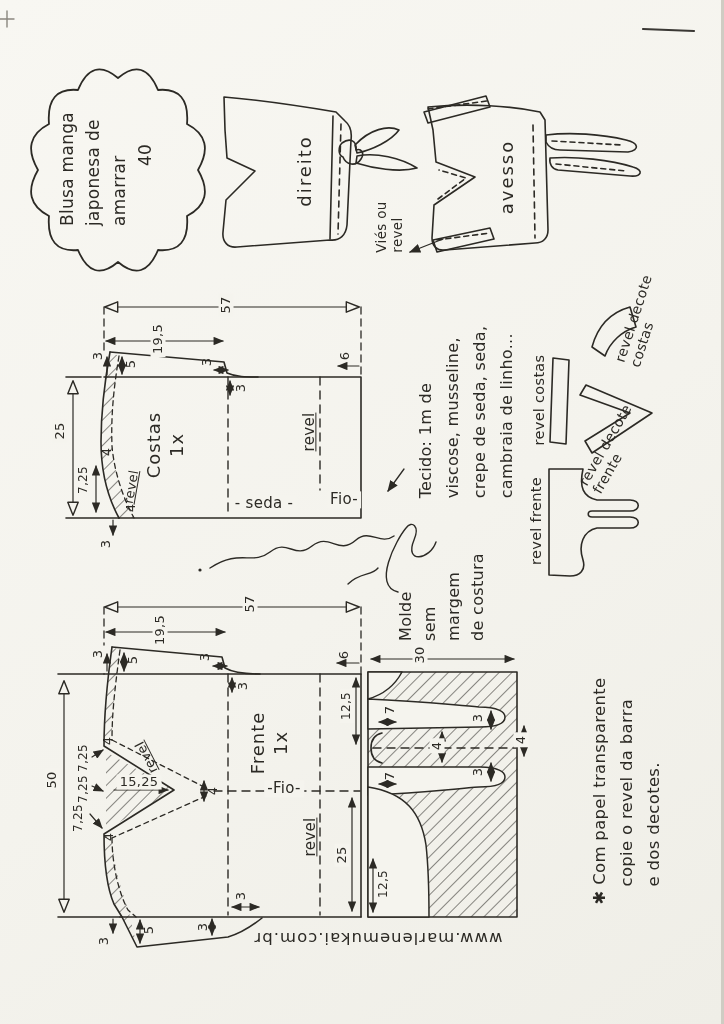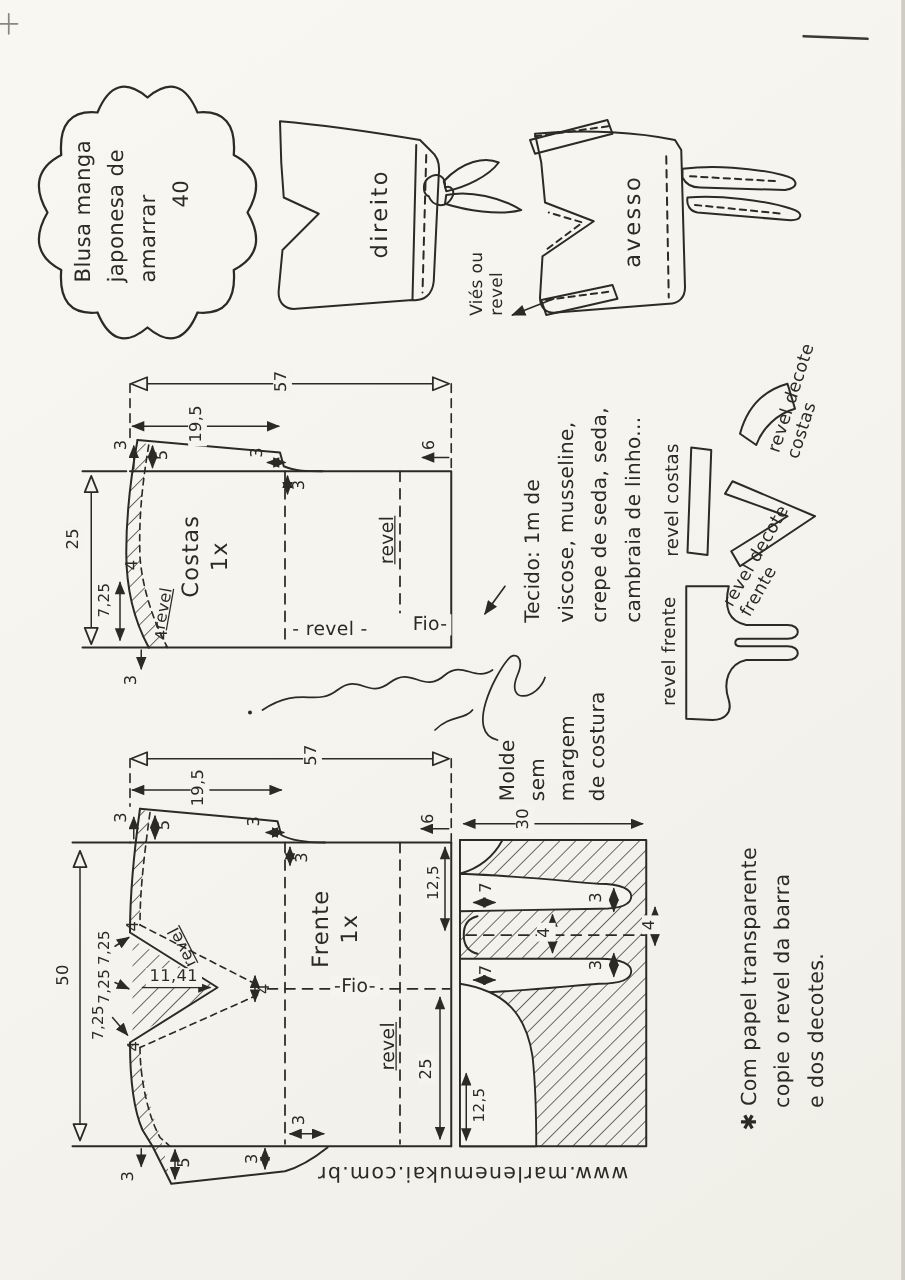--- a/index.html
+++ b/index.html
@@ -205,21 +205,21 @@
 <div class="lbl" style="left:345px;top:356px;--r:-90deg">6</div>
 <div class="lbl bg" style="left:60px;top:431px;--r:-90deg">25</div>
 <div class="lbl sm" style="left:84px;top:480px;--r:-90deg;font-size:12px">7,25</div>
 <div class="lbl" style="left:107px;top:452px;--r:-90deg">4</div>
 <div class="lbl" style="left:131px;top:508px;--r:-90deg">4</div>
 <div class="lbl" style="left:106px;top:544px;--r:-90deg">3</div>
 <div class="lbl blk name" style="left:165px;top:445px;--r:-90deg">
   <div>Costas</div>
   <div>1x</div>
 </div>
-<div class="lbl bg md2" style="left:264px;top:504px">- revel -</div>
+<div class="lbl bg md2" style="left:264px;top:504px">- seda -</div>
 <div class="lbl bg md2" style="left:344px;top:500px">Fio-</div>
 <div class="lbl u" style="left:132px;top:487px;--r:-80deg">revel</div>
 <div class="lbl u md2" style="left:310px;top:432px;--r:-90deg">revel</div>
 
 <div class="lbl blk note" style="left:466px;top:412px;--r:-90deg">
   <div>Tecido: 1m de</div>
   <div>viscose, musseline,</div>
   <div>crepe de seda, seda,</div>
   <div>cambraia de linho...</div>
 </div>
@@ -247,21 +247,21 @@
 <div class="lbl" style="left:98px;top:654px;--r:-90deg">3</div>
 <div class="lbl" style="left:133px;top:660px;--r:-90deg">5</div>
 <div class="lbl" style="left:205px;top:657px;--r:-90deg">3</div>
 <div class="lbl" style="left:243px;top:686px;--r:-90deg">3</div>
 <div class="lbl" style="left:344px;top:655px;--r:-90deg">6</div>
 <div class="lbl bg sm" style="left:347px;top:706px;--r:-90deg;font-size:12px">12,5</div>
 <div class="lbl bg" style="left:52px;top:780px;--r:-90deg">50</div>
 <div class="lbl sm" style="left:84px;top:758px;--r:-90deg;font-size:12px">7,25</div>
 <div class="lbl sm" style="left:84px;top:789px;--r:-90deg;font-size:12px">7,25</div>
 <div class="lbl sm" style="left:79px;top:818px;--r:-90deg;font-size:12px">7,25</div>
-<div class="lbl bg" style="left:139px;top:782px">11,41</div>
+<div class="lbl bg" style="left:139px;top:782px">15,25</div>
 <div class="lbl" style="left:213px;top:791px;--r:-90deg">4</div>
 <div class="lbl" style="left:108px;top:741px;--r:-90deg">4</div>
 <div class="lbl" style="left:109px;top:837px;--r:-90deg">4</div>
 <div class="lbl u" style="left:147px;top:757px;--r:-117deg">revel</div>
 <div class="lbl u md2" style="left:311px;top:837px;--r:-90deg">revel</div>
 <div class="lbl blk name" style="left:269px;top:743px;--r:-90deg">
   <div>Frente</div>
   <div>1x</div>
 </div>
 <div class="lbl bg md2" style="left:284px;top:789px">-Fio-</div>

